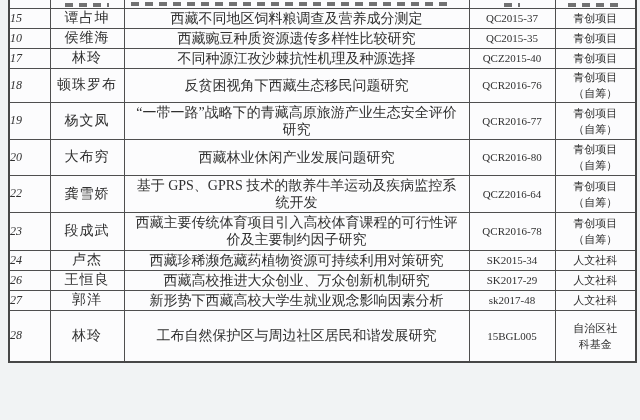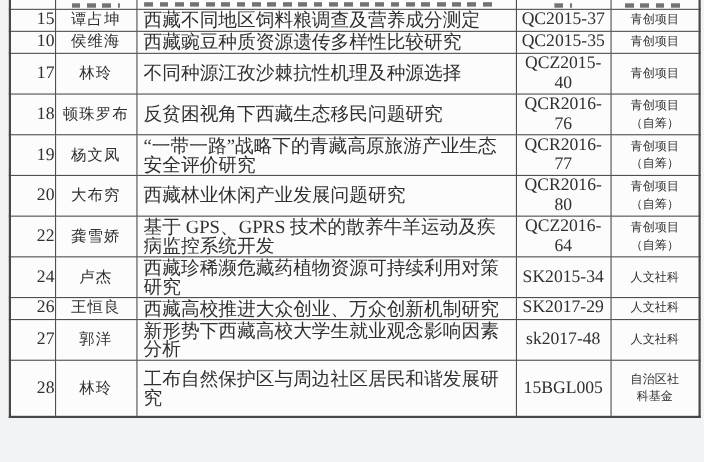--- a/index.html
+++ b/index.html
@@ -19,24 +19,24 @@
     background:#fcfcfd;
     border:2px solid #474747;
     border-top:none;
   }
   td{
     border:1px solid #4f4f4f;
     vertical-align:middle;
     padding:0;
     overflow:hidden;
   }
-  .c-no{width:41px;text-align:right;font-size:16px;}
+  .c-no{width:41px;text-align:left;font-size:12px;font-style:italic;}
   .c-name{width:74px;text-align:center;font-size:14px;letter-spacing:1px;}
-  .c-title{width:345px;text-align:left;font-size:17px;line-height:17px;padding:1px 6px;}
-  .c-code{width:86px;text-align:center;font-size:16px;}
+  .c-title{width:345px;text-align:center;font-size:14px;line-height:17px;padding:1px 6px;}
+  .c-code{width:86px;text-align:center;font-size:11px;}
   .c-cat{width:81px;text-align:center;font-size:11px;line-height:16px;white-space:pre-line;}
   tr.partial td{border-top:none;}
   .smudge{
     height:4px;margin-top:3px;
     background:repeating-linear-gradient(90deg,#5a5a5a 0 8px,transparent 8px 14px);
     opacity:.85;
   }
   .smudge.center{margin-left:auto;margin-right:auto;}
 </style>
 </head>
@@ -113,20 +113,28 @@
 （自筹）</td>
       </tr>
       <tr style="height:37px">
         <td class="c-no">22</td>
         <td class="c-name">龚雪娇</td>
         <td class="c-title">基于 GPS、GPRS 技术的散养牛羊运动及疾病监控系统开发</td>
         <td class="c-code">QCZ2016-64</td>
         <td class="c-cat">青创项目
 （自筹）</td>
       </tr>
+      <tr style="height:38px">
+        <td class="c-no">23</td>
+        <td class="c-name">段成武</td>
+        <td class="c-title">西藏主要传统体育项目引入高校体育课程的可行性评价及主要制约因子研究</td>
+        <td class="c-code">QCR2016-78</td>
+        <td class="c-cat">青创项目
+（自筹）</td>
+      </tr>
       <tr style="height:19px">
         <td class="c-no">24</td>
         <td class="c-name">卢杰</td>
         <td class="c-title">西藏珍稀濒危藏药植物资源可持续利用对策研究</td>
         <td class="c-code">SK2015-34</td>
         <td class="c-cat">人文社科</td>
       </tr>
       <tr style="height:19px">
         <td class="c-no">26</td>
         <td class="c-name">王恒良</td>

